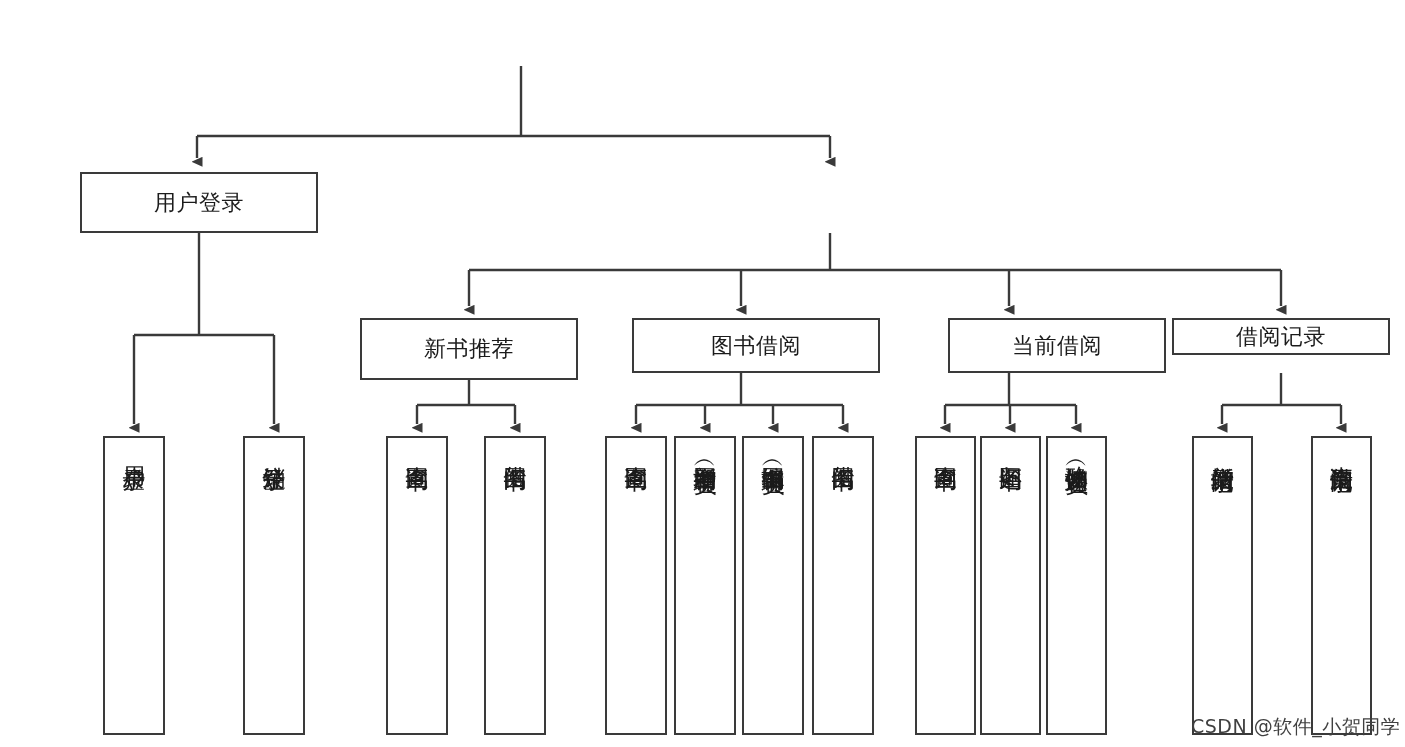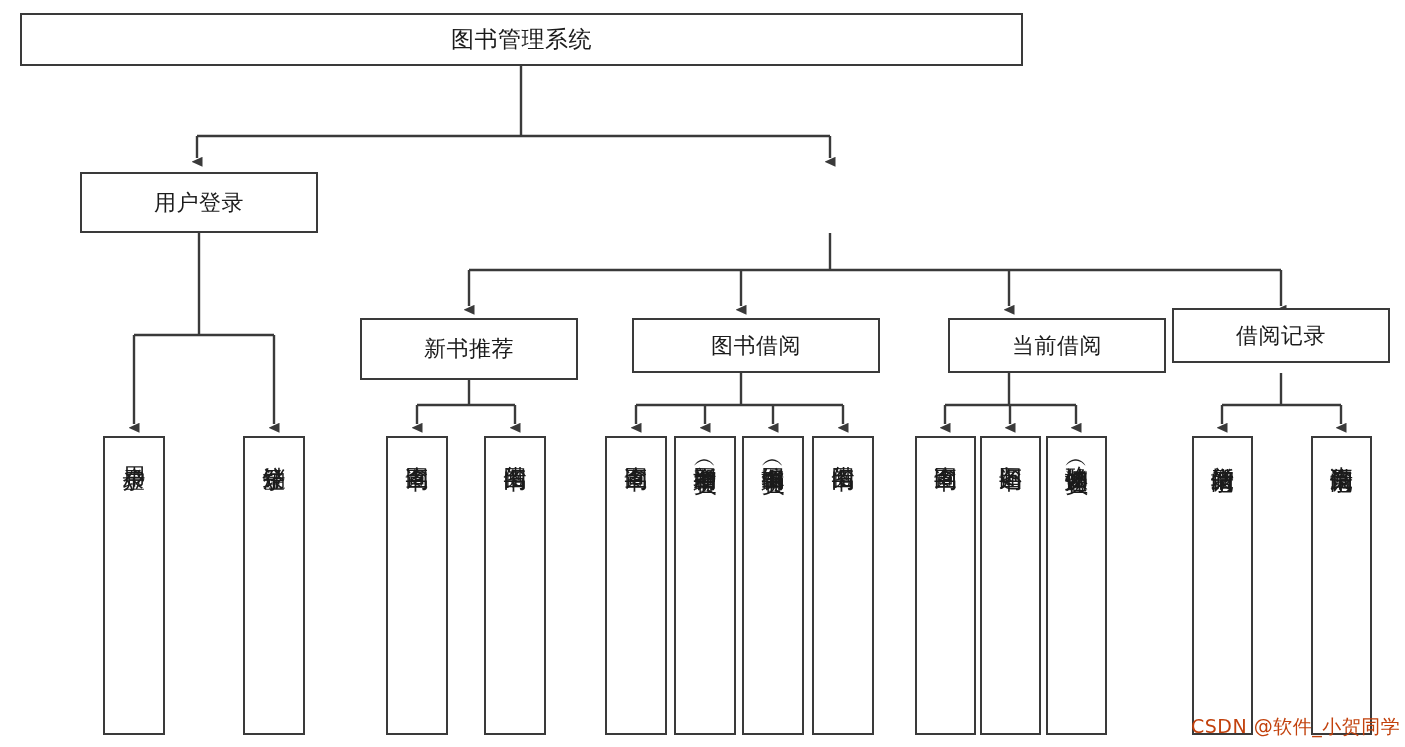--- a/index.html
+++ b/index.html
@@ -61,21 +61,21 @@
     writing-mode: vertical-rl;
     text-orientation: upright;
     font-size: 23px;
     line-height: 1.25;
     letter-spacing: 1px;
     white-space: nowrap;
   }
   .watermark {
     position: absolute;
     font-size: 19px;
-    color: #c2410c;
+    color: #404040;
     white-space: nowrap;
     z-index: 3;
     letter-spacing: 0.5px;
   }
 </style>
 </head>
 <body>
 
 <div id="diagram-root">
 
@@ -122,38 +122,35 @@
       <path d="M1010,405 L1010,424" marker-end="url(#arrow)"></path>
       <path d="M1076,405 L1076,424" marker-end="url(#arrow)"></path>
 
       <path d="M1281,373 L1281,405"></path>
       <path d="M1222,405 L1341,405"></path>
       <path d="M1222,405 L1222,424" marker-end="url(#arrow)"></path>
       <path d="M1341,405 L1341,424" marker-end="url(#arrow)"></path>
     </g>
   </svg>
 
-  <div class="node root" style="left:20px; top:13px; width:1003px; height:53px;">
-    <span class="node-label">图书管理系统</span>
-  </div>
 
   <div class="node branch" style="left:80px; top:172px; width:238px; height:61px;">
     <span class="node-label">用户登录</span>
   </div>
 
   <div class="node branch" style="left:360px; top:318px; width:218px; height:62px;">
     <span class="node-label">新书推荐</span>
   </div>
   <div class="node branch" style="left:632px; top:318px; width:248px; height:55px;">
     <span class="node-label">图书借阅</span>
   </div>
   <div class="node branch" style="left:948px; top:318px; width:218px; height:55px;">
     <span class="node-label">当前借阅</span>
   </div>
-  <div class="node branch" style="left:1172px; top:308px; width:218px; height:55px;">
+  <div class="node branch" style="left:1172px; top:318px; width:218px; height:37px;">
     <span class="node-label">借阅记录</span>
   </div>
 
   <div class="node leaf" style="left:103px; top:436px; width:62px; height:299px;">
     <span class="node-label">用户登录</span>
   </div>
   <div class="node leaf" style="left:243px; top:436px; width:62px; height:299px;">
     <span class="node-label">注销登录</span>
   </div>
 

